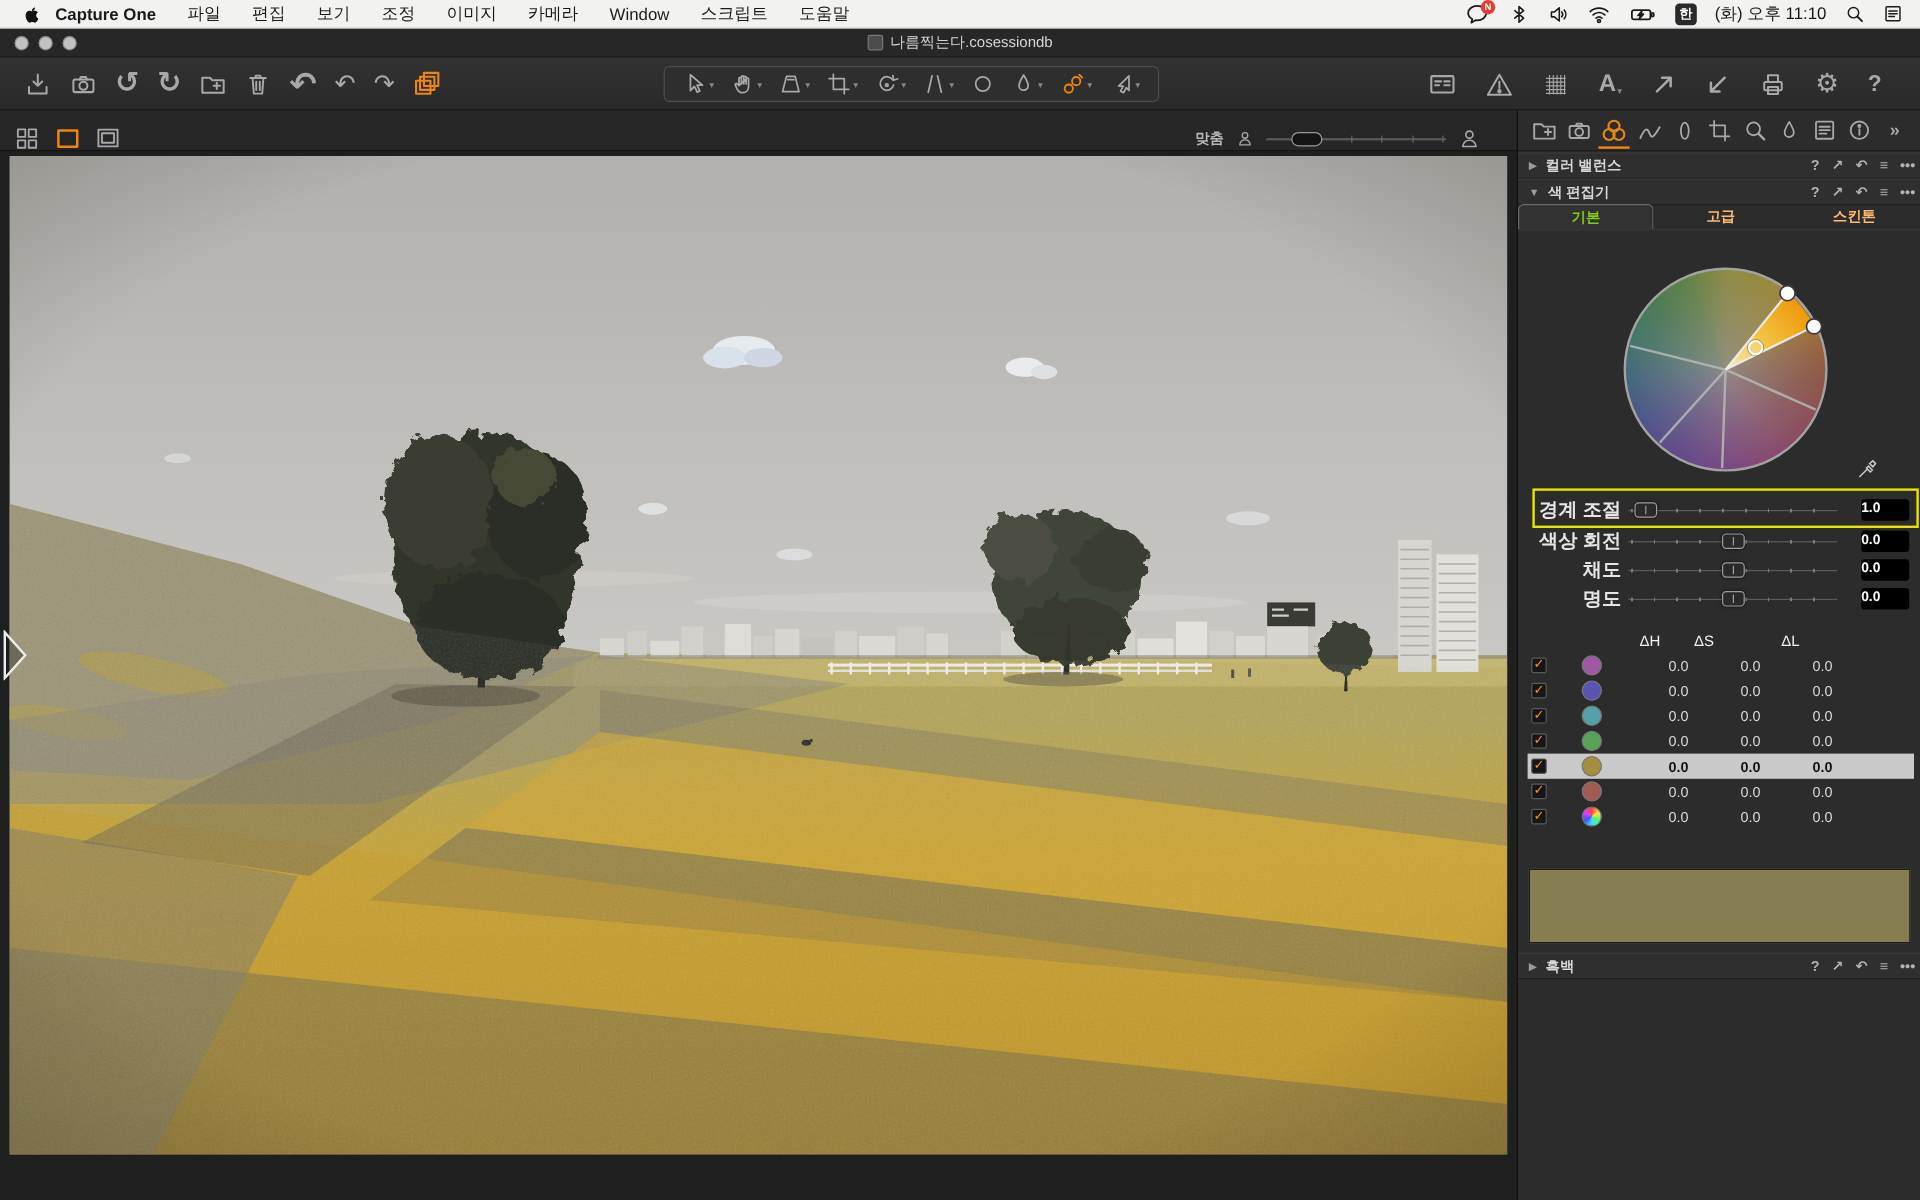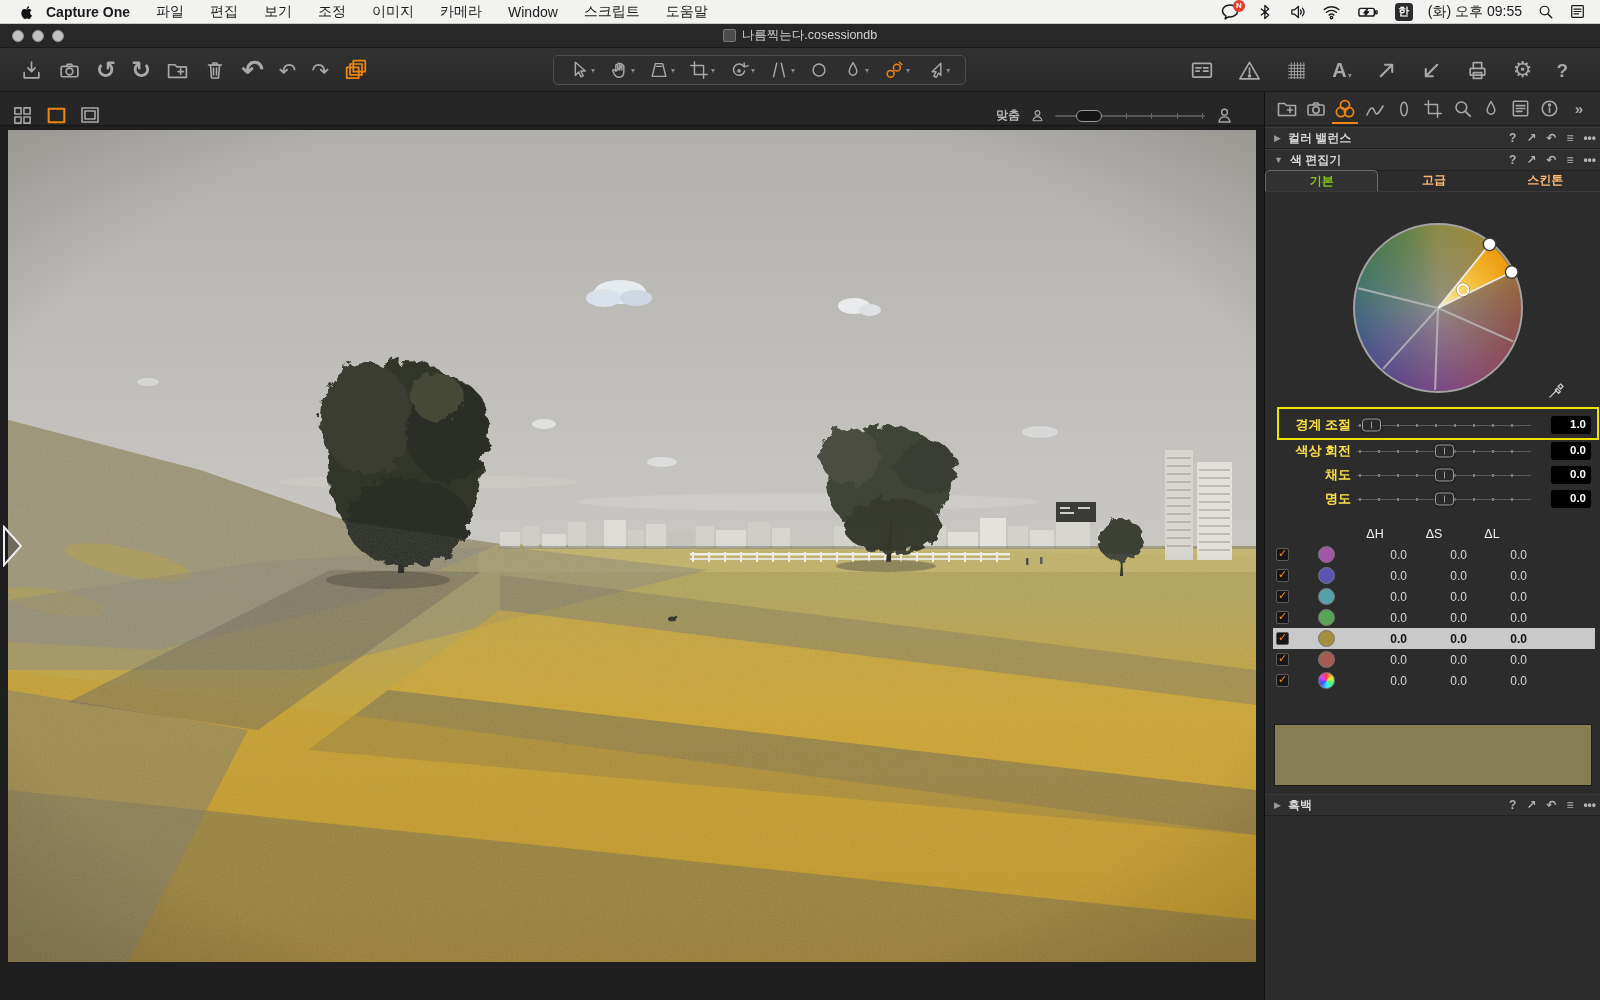--- a/index.html
+++ b/index.html
@@ -66,27 +66,27 @@
 .ptab.active{color:#84cc16;border:1px solid #6a6a6a;border-bottom:none;border-radius:5px 5px 0 0;background:#323232}
 
 .wheel{position:absolute;left:88px;top:131px;width:170px;height:170px;border-radius:50%;border:2.5px solid #a2a2a2;
 background:conic-gradient(from 0deg,#8d8a43 0deg,#9c8838 30deg,#a87f2f 52deg,#96603c 78deg,#8d5345 98deg,#8b4b52 118deg,#89476b 148deg,#7a4583 178deg,#5f4589 208deg,#49518b 238deg,#40647f 264deg,#3f7468 288deg,#477952 312deg,#5d8144 336deg,#8d8a43 360deg)}
 .wheel::after{content:"";position:absolute;inset:0;border-radius:50%;background:radial-gradient(circle at 50% 50%,rgba(148,145,138,.85) 0%,rgba(148,145,138,.35) 42%,rgba(148,145,138,0) 75%)}
 .wheelsvg{position:absolute;left:88px;top:131px;width:170px;height:170px;z-index:2}
 .dropper{position:absolute;left:282px;top:290px}
 
 .hlbox{position:absolute;left:12px;top:315px;width:322px;height:33px;border:2px solid #ece400;z-index:3}
 .srow{position:absolute;left:0;width:336px;height:24px;display:flex;align-items:center;z-index:4}
-.srow .lbl{width:86px;text-align:right;font-size:13px;font-weight:700;color:#fde047;white-space:nowrap}
+.srow .lbl{width:86px;text-align:right;font-size:16px;font-weight:700;color:#e5e5e5;white-space:nowrap}
 .track{position:relative;margin-left:6px;width:174px;height:14px}
 .track .line{position:absolute;left:0;right:0;top:6.5px;height:1.5px;background:#5c5c5c}
 .track .ticks{position:absolute;left:2px;right:2px;top:5.5px;height:3px;background-image:repeating-linear-gradient(to right,#7d7d7d 0 1.5px,transparent 1.5px 19px)}
 .knob{position:absolute;top:50%;transform:translateY(-50%);width:19px;height:13px;background:#2a2a2a;border:1.5px solid #9c9c9c;border-radius:3.5px;box-shadow:0 0 3px rgba(0,0,0,.7)}
 .knob::after{content:"";position:absolute;left:50%;top:2px;bottom:2px;width:1px;background:#9c9c9c}
-.val{margin-left:20px;width:40px;height:17px;background:#000;border-radius:3px;color:#fff;font-size:11.5px;font-weight:700;text-align:right;padding:2px 5px 16px 0}
+.val{margin-left:20px;width:40px;height:17px;background:#000;border-radius:3px;color:#fff;font-size:11.5px;font-weight:700;text-align:left;padding:2px 5px 16px 0}
 
 .thead{position:absolute;left:0;top:435px;width:336px;height:15px;color:#f0f0f0;font-size:12.5px;font-weight:400}
 .thead span{position:absolute;width:60px;text-align:center}
 .trow{position:absolute;left:8px;width:322px;height:21px;display:flex;align-items:center;color:#d8d8d8;font-size:12px}
 .trow.sel{background:#c9c9c9;color:#121212;font-weight:700}
 .cbx{position:relative;width:13px;height:13px;background:#161616;border:1px solid #5a5a5a;border-radius:2px;margin-left:3px}
 .cbx::after{content:"✓";position:absolute;left:1px;top:-2px;color:#f19020;font-size:11px;font-weight:900}
 .swc{width:17px;height:17px;border-radius:50%;border:1px solid #777;margin-left:29px}
 .tval{width:60px;text-align:right}
 .tv1{margin-left:12px}
@@ -280,21 +280,21 @@
       <svg class="ic dark" width="18" height="18" viewBox="0 0 22 22">
           <use href="#s-spk"></use>
         </svg>
       <svg class="ic dark" width="19" height="19" viewBox="0 0 22 22">
           <use href="#s-wifi"></use>
         </svg>
       <svg class="ic dark" width="24" height="20" viewBox="0 0 24 22">
           <use href="#s-bat"></use>
         </svg>
       <span class="inputbadge">한</span>
-      <span class="clock">(화) 오후 09:55</span>
+      <span class="clock">(화) 오후 11:10</span>
       <svg class="ic dark" width="17" height="17" viewBox="0 0 22 22">
           <use href="#s-mag"></use>
         </svg>
       <svg class="ic dark" width="17" height="17" viewBox="0 0 22 22">
           <use href="#s-listic"></use>
         </svg>
     </div>
   </div>
 
   <div class="titlebar">
@@ -799,21 +799,21 @@
       <span class="track">
           <span class="line"></span>
           <span class="ticks"></span>
           <span class="knob" style="left: calc(50% - 9.5px);"></span>
         </span>
       <span class="val">0.0</span>
     </div>
 
     <div class="thead">
       <span style="left:80px">ΔH</span>
-      <span style="left:139px">ΔS</span>
+      <span style="left:125px">ΔS</span>
       <span style="left:197px">ΔL</span>
     </div>
 
     <div class="trow" style="top:452px">
       <span class="cbx"></span>
         <span class="swc" style="background: rgb(162, 87, 165);"></span>
       <span class="tval tv1">0.0</span>
         <span class="tval">0.0</span>
         <span class="tval">0.0</span>
     </div>

